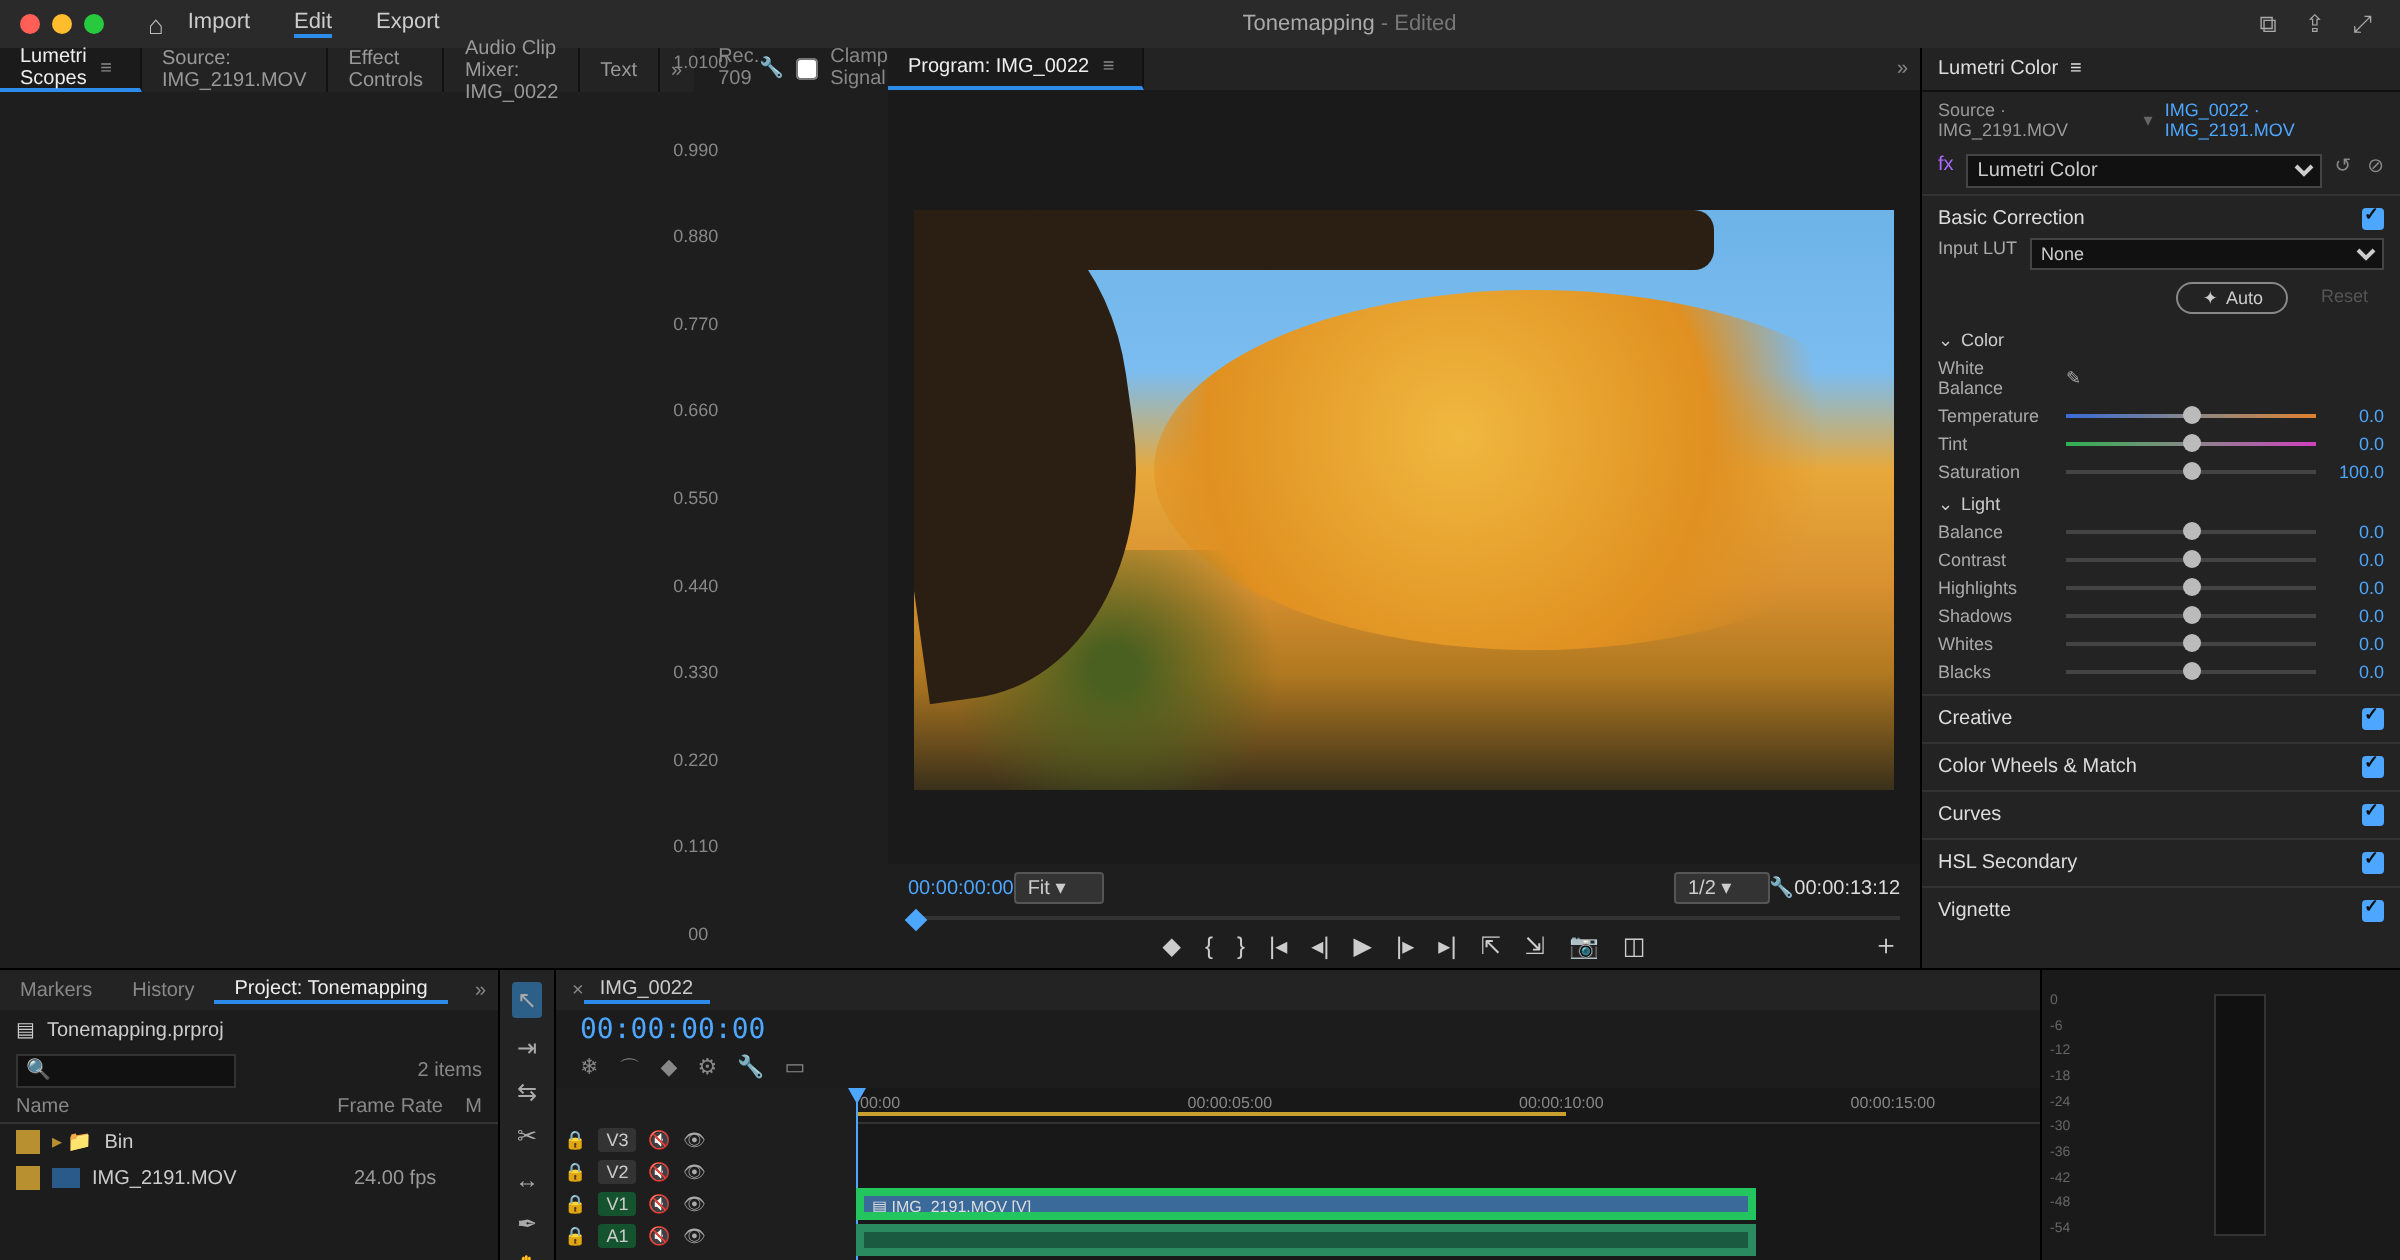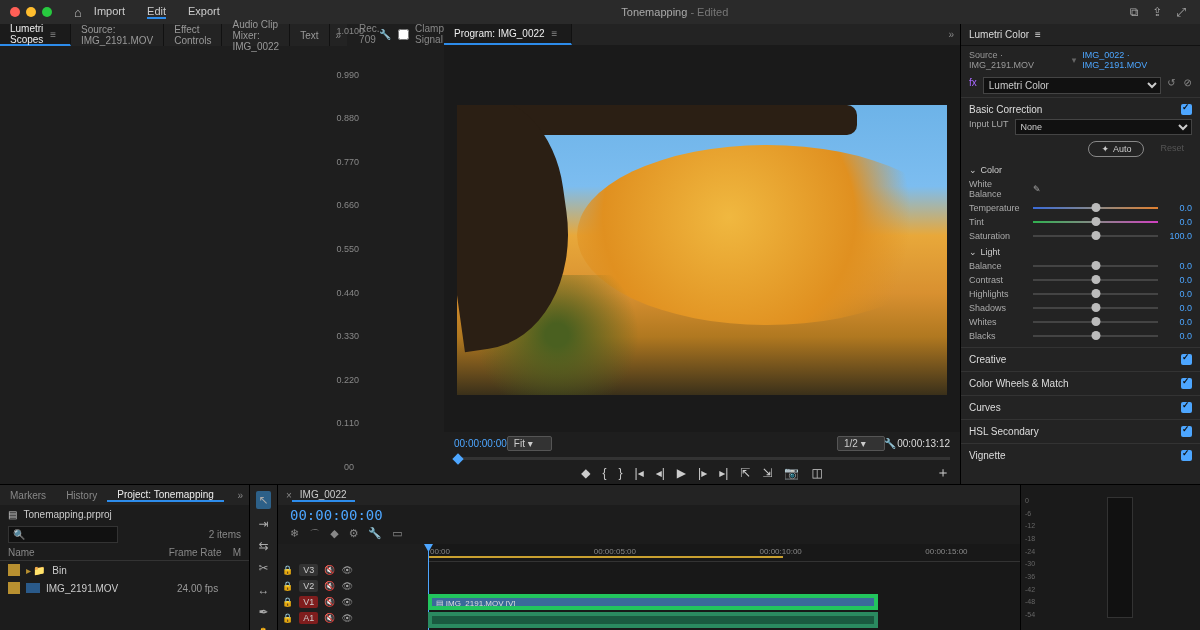--- a/index.html
+++ b/index.html
@@ -98,21 +98,21 @@
 
   .timeline{flex:1;display:flex;flex-direction:column}
   .tl-tab{height:20px;display:flex;align-items:center;padding:0 8px;background:#232323;font-size:10px}
   .tl-tab .ttab{padding:0 8px;border-bottom:2px solid #2d8ceb}
   .tl-tc{color:#4da6ff;font-size:14px;padding:2px 12px;font-family:monospace}
   .tl-iconrow{display:flex;gap:10px;padding:2px 12px;color:#888;font-size:11px}
   .tl-body{flex:1;display:flex}
   .tl-left{width:150px;background:#1e1e1e}
   .trk{display:flex;align-items:center;gap:6px;padding:2px 4px;font-size:9px;color:#aaa;height:16px}
   .trk .hdr{background:#333;padding:1px 4px;border-radius:2px;color:#ccc}
-  .trk.on .hdr{background:#7f1d1d}
+  .trk.on .hdr{background:#14532d}
   .tl-right{flex:1;position:relative;background:#181818}
   .ruler{height:18px;border-bottom:1px solid #333;display:flex;font-size:8px;color:#888;position:relative}
   .ruler span{position:absolute;top:3px}
   .ruler .yline{position:absolute;top:12px;left:0;right:40%;height:2px;background:#c9a030}
   .playhead{position:absolute;left:0;top:0;bottom:0;width:1px;background:#4da6ff}
   .playhead::before{content:"";position:absolute;top:0;left:-4px;width:9px;height:8px;background:#4da6ff;clip-path:polygon(0 0,100% 0,50% 100%)}
   .clip{position:absolute;height:16px;background:#3a6a9a;border:4px solid #22c55e;font-size:8px;color:#ddd;padding:1px 4px;overflow:hidden}
   .aclip{background:#1a5a40;border-color:#2a8a60}
 
   .audiomix{width:180px;border-left:1px solid #000;display:flex;background:#1a1a1a}

